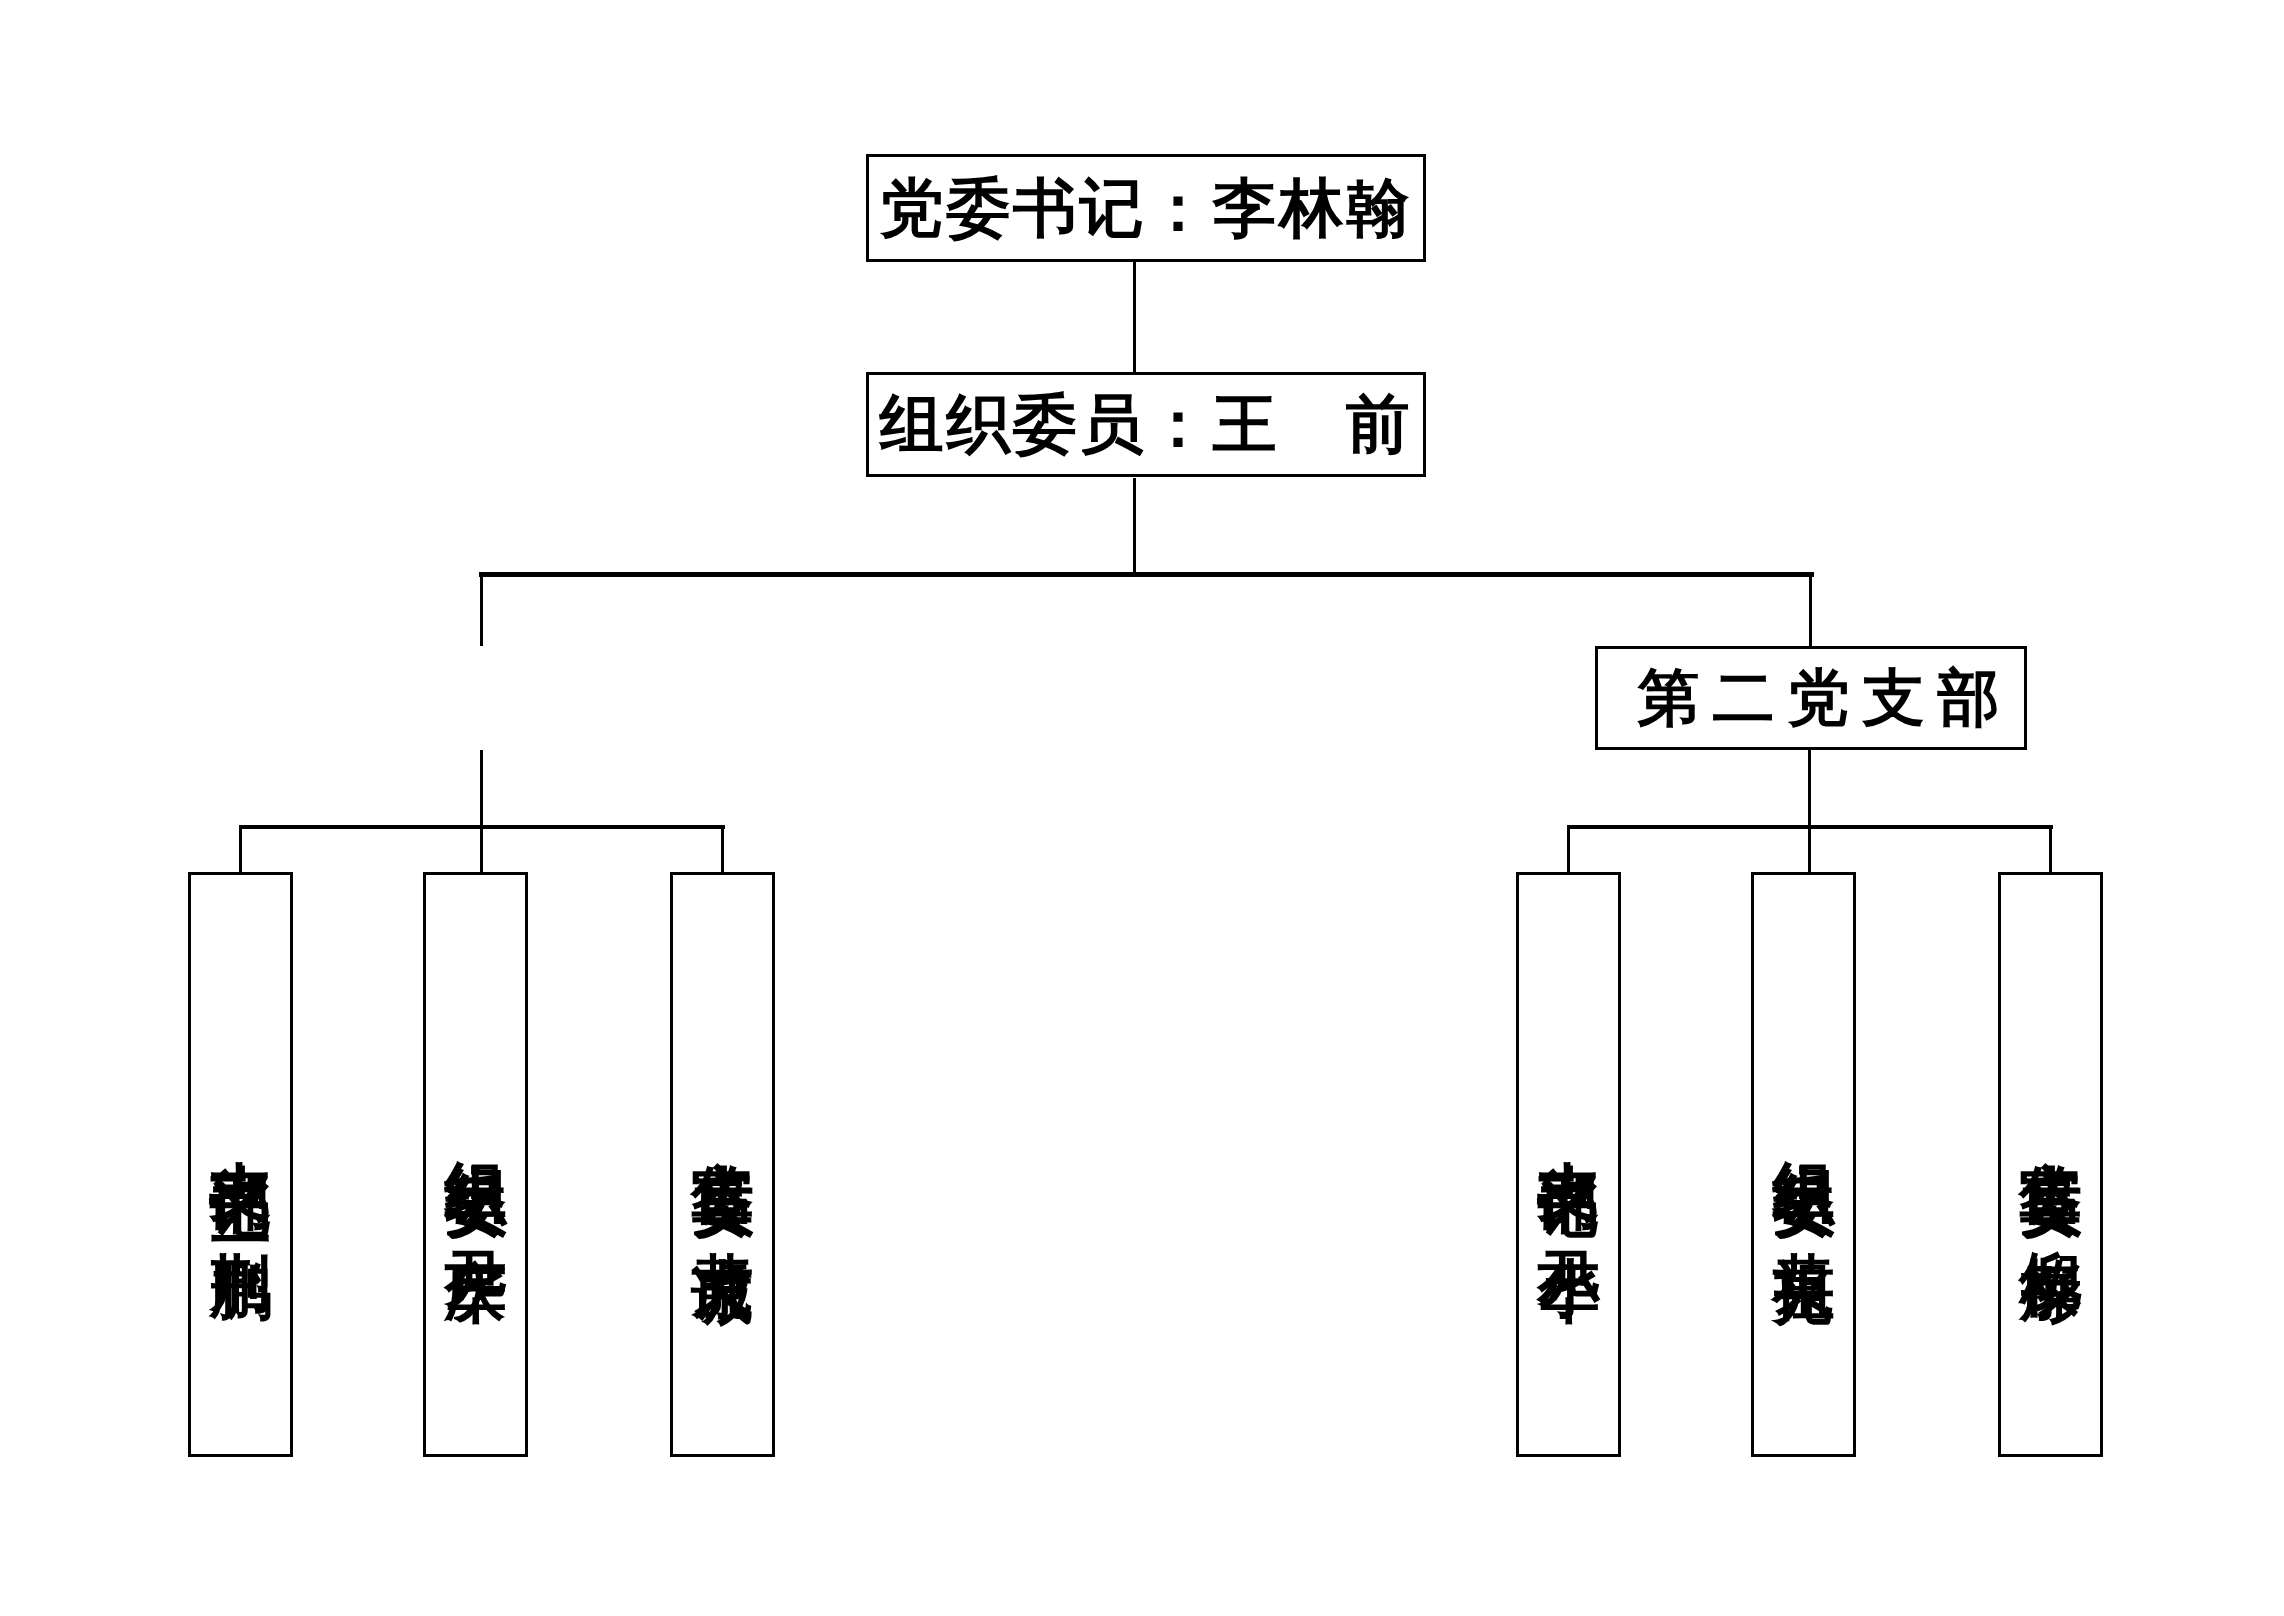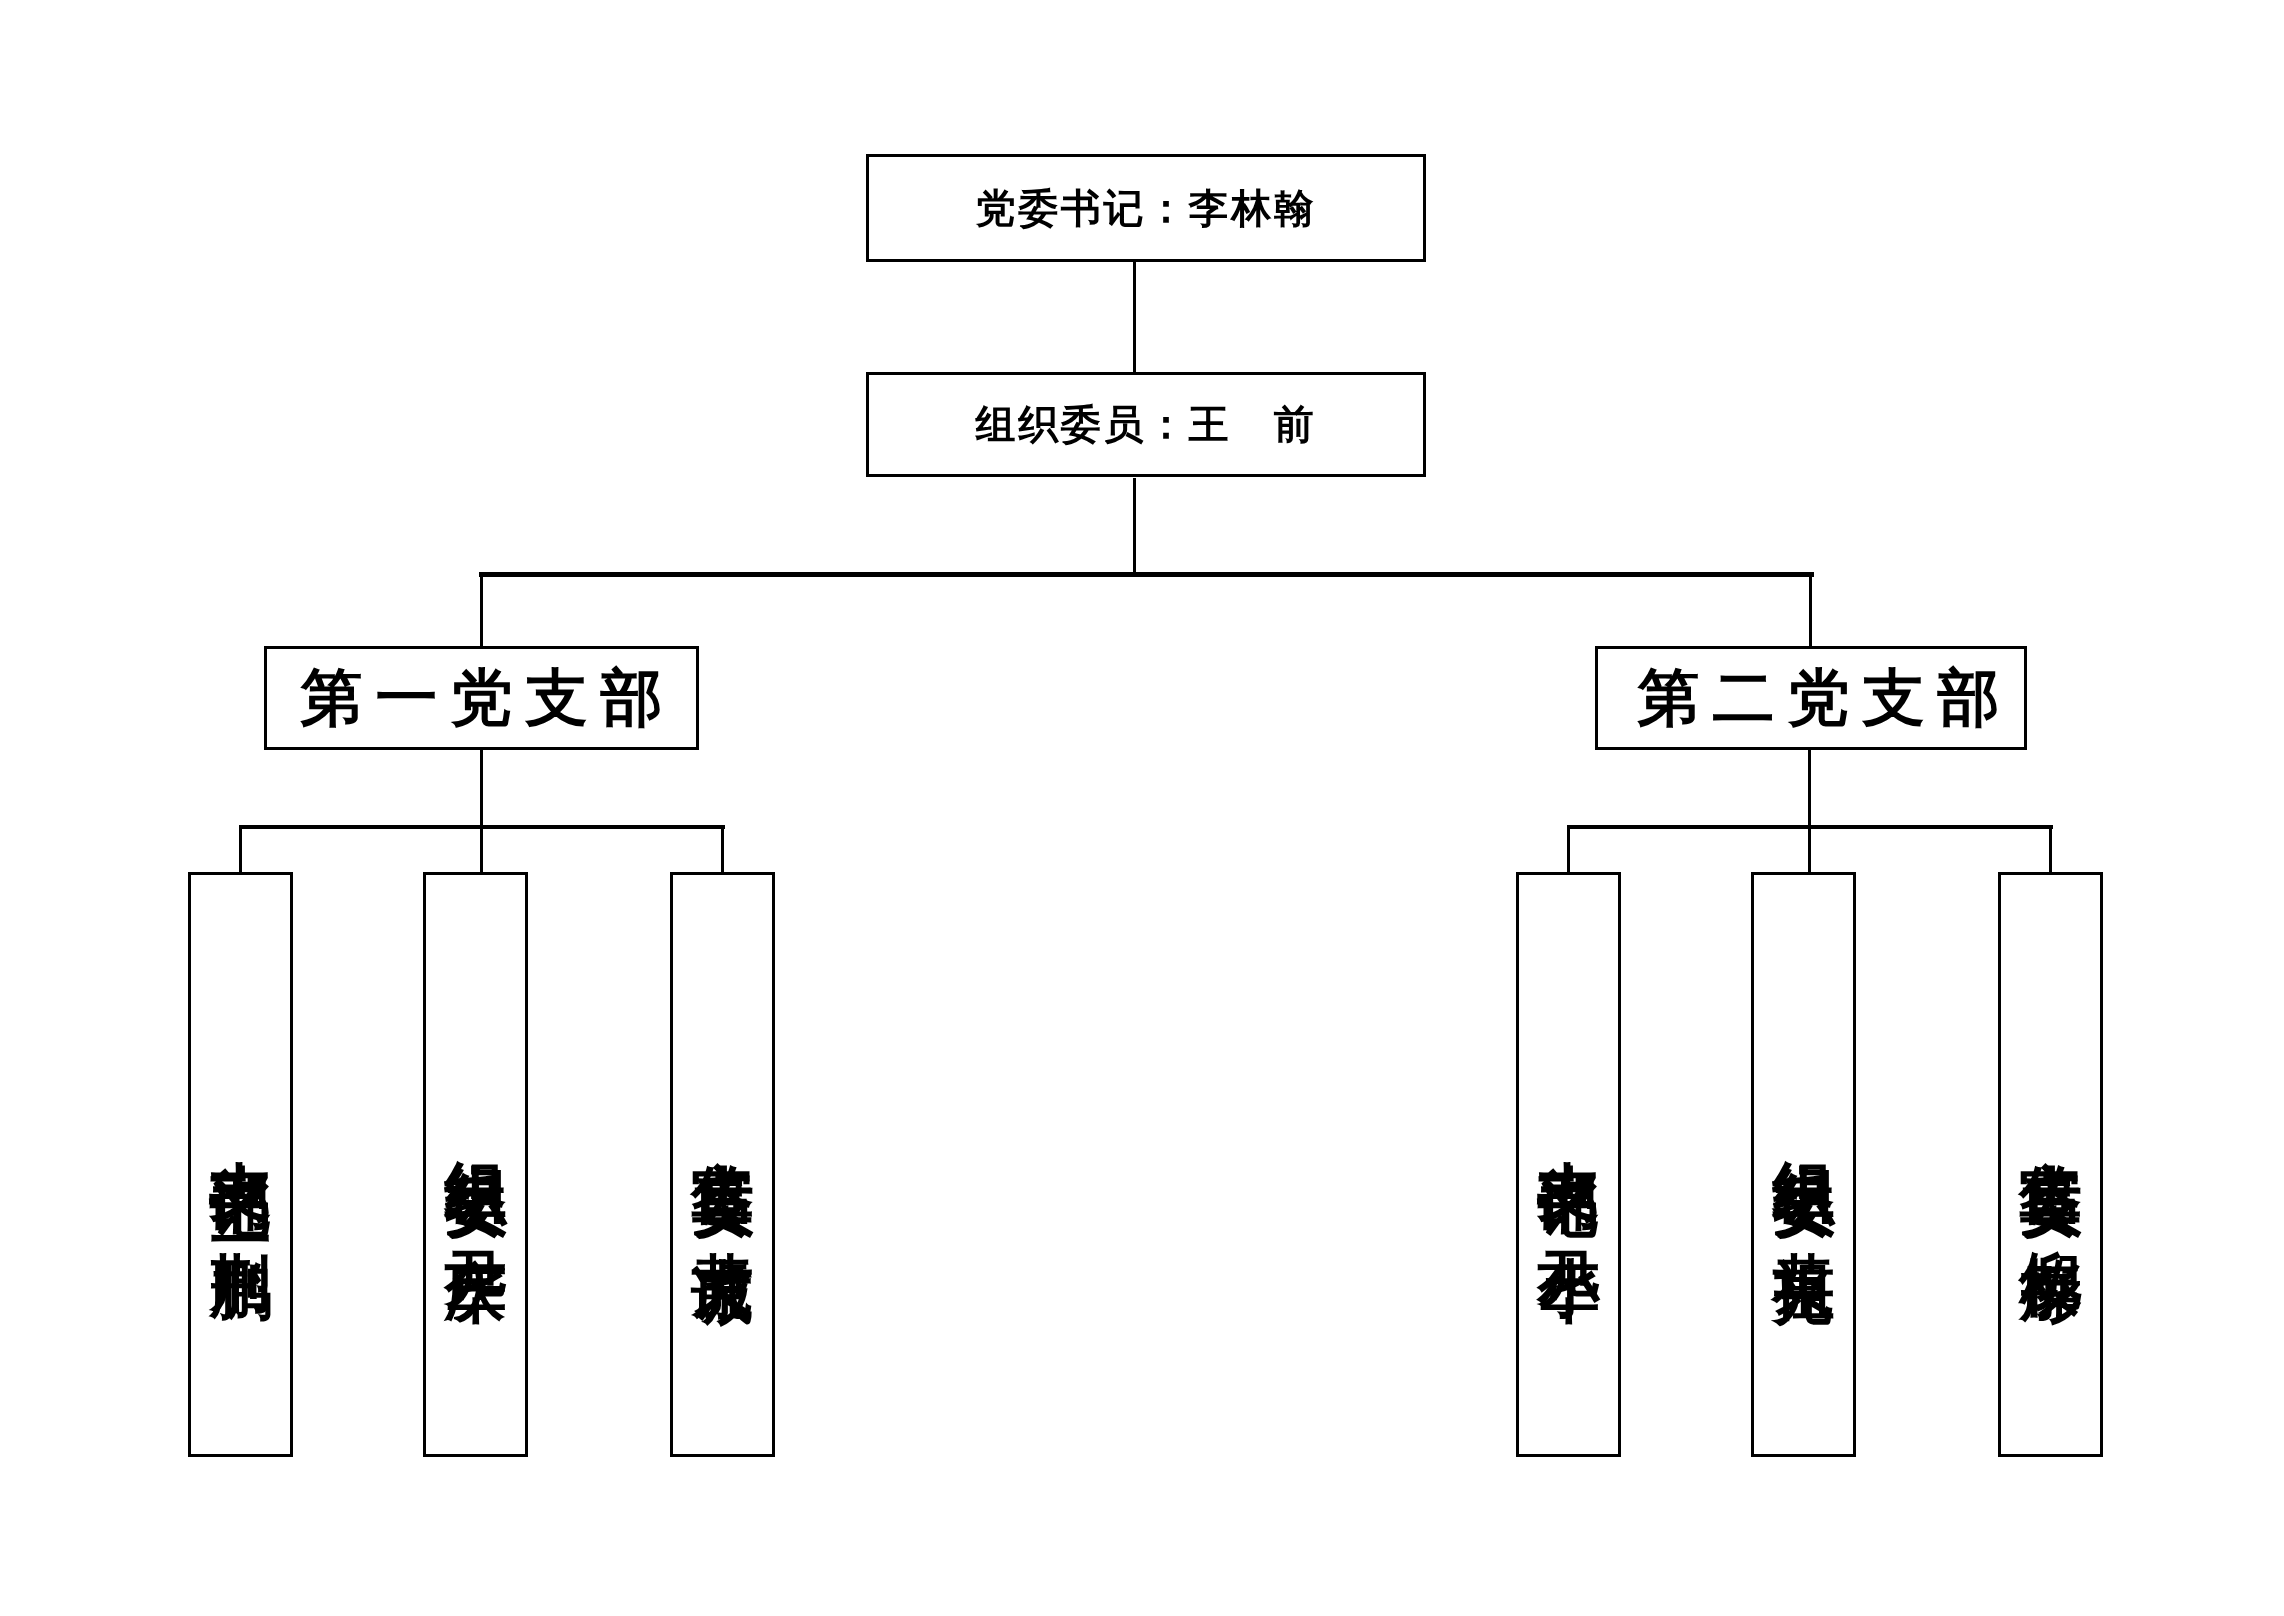--- a/index.html
+++ b/index.html
@@ -21,21 +21,21 @@
     box-sizing: border-box;
     border: 3.9px solid #000000;
     background: #ffffff;
     display: flex;
     align-items: center;
     justify-content: center;
     font-weight: bold;
     white-space: pre;
   }
   .h-node {
-    font-size: 40px;
+    font-size: 64px;
     letter-spacing: 2.6px;
   }
   .branch-node {
     font-size: 62px;
     letter-spacing: 13px;
     padding-left: 13px; 
   }
   .v-node {
     font-size: 62px;
   }
@@ -63,23 +63,20 @@
 
   <div class="node h-node" style="left:866px; top:372px; width:560px; height:105px;">
     <span>组织委员：王　前</span>
   </div>
 
   <div class="line" style="left:1133px; top:478px; width:3.3px; height:96px;"></div>
   <div class="line" style="left:479px; top:572px; width:1335px; height:4.6px;"></div>
   <div class="line" style="left:480px; top:572px; width:3.3px; height:74px;"></div>
   <div class="line" style="left:1809px; top:572px; width:3.3px; height:74px;"></div>
 
-  <div class="node branch-node" style="left:264px; top:646px; width:435px; height:104px;">
-    <span>第一党支部</span>
-  </div>
   <div class="node branch-node" style="left:1595px; top:646px; width:432px; height:104px;padding-left:28px;">
     <span>第二党支部</span>
   </div>
 
   <div class="line" style="left:480px; top:750px; width:3.3px; height:75px;"></div>
   <div class="line" style="left:239px; top:825px; width:486px; height:3.9px;"></div>
   <div class="line" style="left:239px; top:829px; width:3.3px; height:44px;"></div>
   <div class="line" style="left:480px; top:829px; width:3.3px; height:44px;"></div>
   <div class="line" style="left:721px; top:829px; width:3.3px; height:44px;"></div>
 

